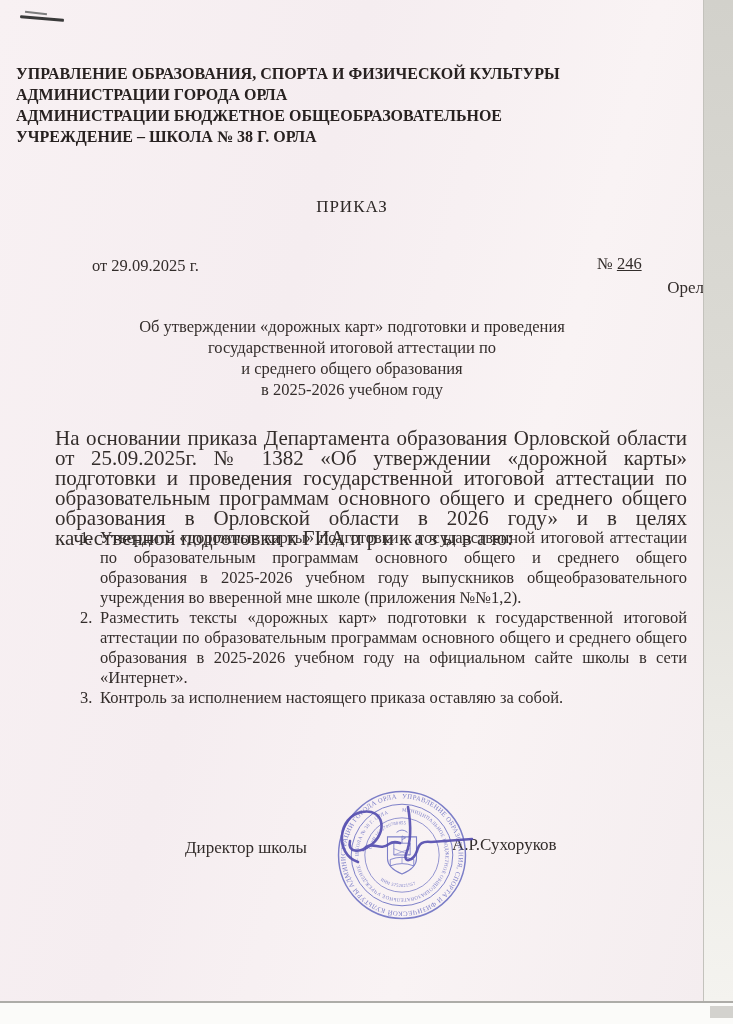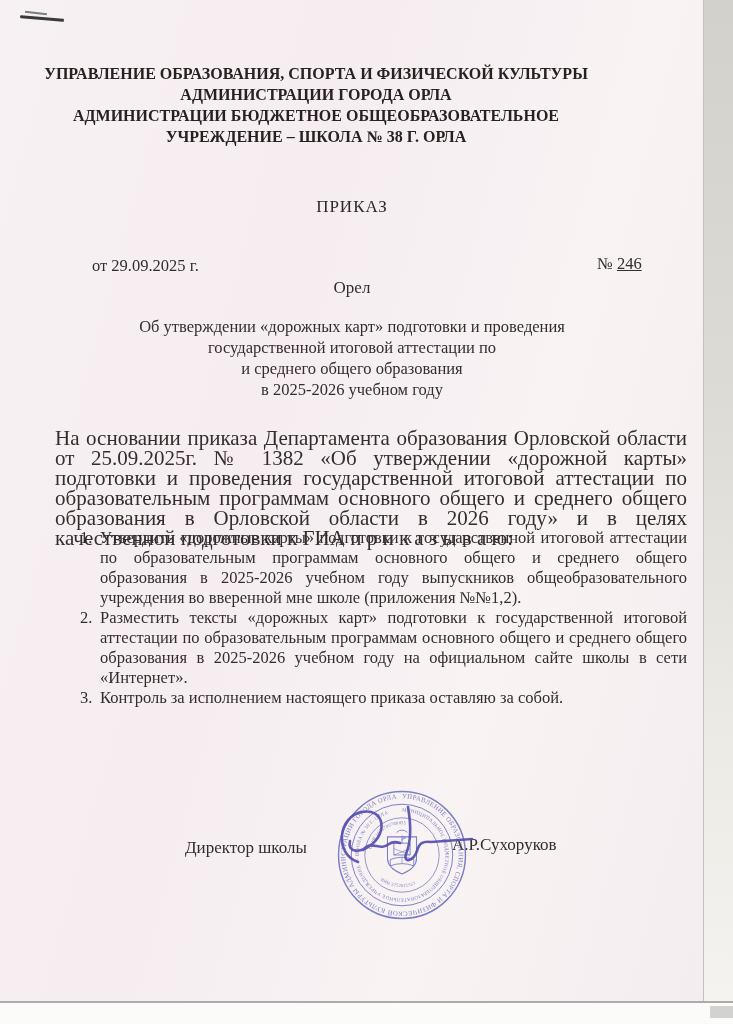--- a/index.html
+++ b/index.html
@@ -14,29 +14,29 @@
         border-left:1px solid #c3c2bc;}
   .edge-bottom{position:absolute;left:0;top:1001px;width:733px;height:23px;
         background:#fbfbf9;border-top:2px solid #adaca8;}
   .edge-corner{position:absolute;left:710px;top:1006px;width:23px;height:12px;background:#d3d2ce;}
   
   .clip-a{position:absolute;left:20px;top:17px;width:44px;height:3px;background:#3a3a3a;
           transform:rotate(5deg);border-radius:1px;}
   .clip-b{position:absolute;left:25px;top:12px;width:22px;height:2px;background:#7d7d7d;
           transform:rotate(6deg);}
   
-  .org{position:absolute;left:0;top:63px;width:632px;text-align:center;
-       font-weight:bold;font-size:16px;line-height:21px;color:#272120;}
+  .org{position:absolute;left:0;top:63px;width:632px;
+       font-weight:bold;font-size:16px;line-height:21px;color:#272120;padding-left:16px;}
   .org div{white-space:nowrap;}
   .doctype{position:absolute;left:0;top:197px;width:704px;text-align:center;
        font-size:17px;letter-spacing:1px;color:#2e2927;}
   .date{position:absolute;left:92px;top:256px;font-size:16.5px;}
   .num{position:absolute;left:597px;top:254px;font-size:16.5px;}
   .num .uline{text-decoration:underline;}
-  .city{position:absolute;left:0;top:278px;width:704px;text-align:center;font-size:17px;}
+  .city{position:absolute;left:0;top:278px;width:704px;text-align:right;font-size:17px;}
   .subject{position:absolute;left:0;top:316px;width:704px;text-align:center;
        font-size:16.5px;line-height:21px;}
   .subject div{white-space:nowrap;}
   .preamble{position:absolute;left:55px;top:428px;width:632px;text-align:justify;
        font-size:21px;line-height:20px;}
   .orders{position:absolute;left:55px;top:528px;width:632px;font-size:16.5px;line-height:20px;}
   .oi{position:relative;padding-left:45px;text-align:justify;}
   .oi .n{position:absolute;left:25px;top:0;}
   .sig-role{position:absolute;left:185px;top:838px;font-size:17px;}
   .sig-name{position:absolute;left:452px;top:835px;font-size:17px;}

